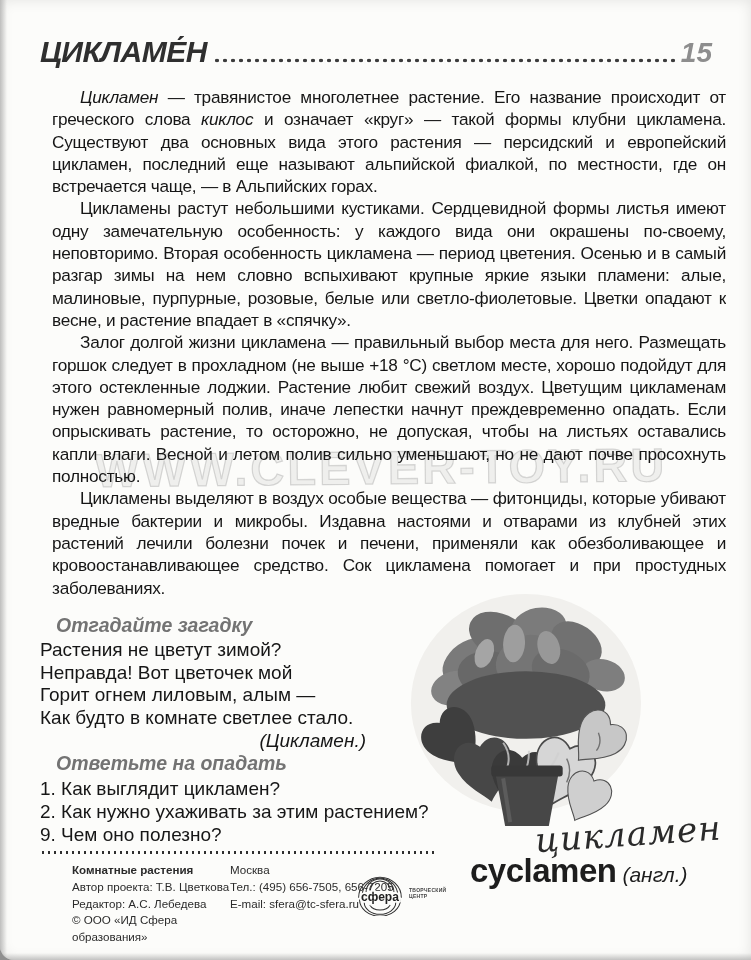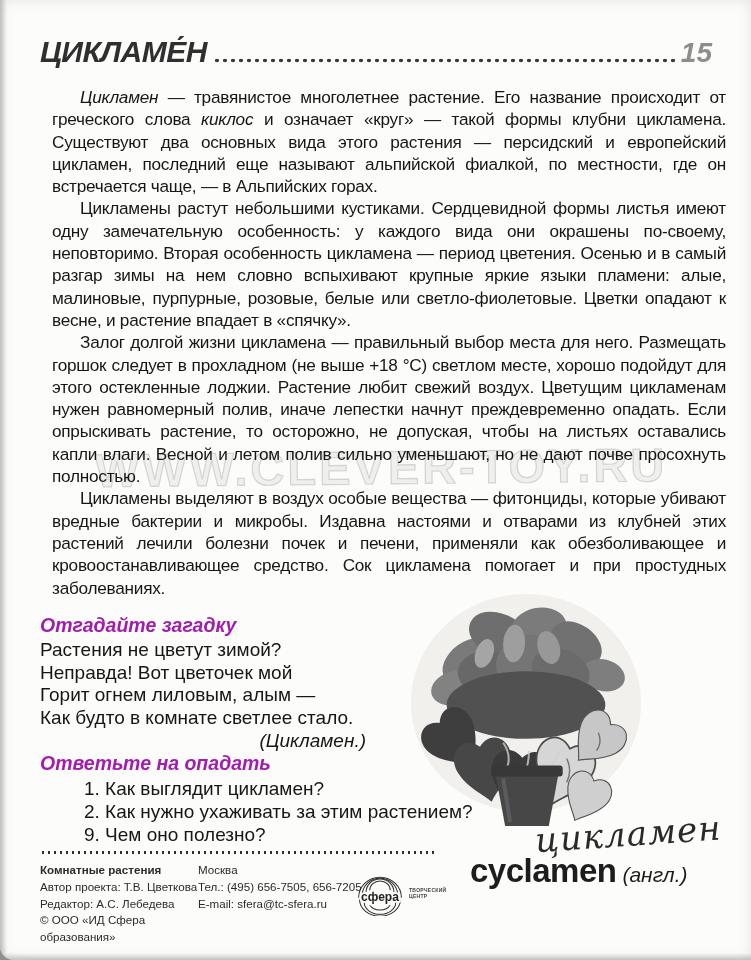--- a/index.html
+++ b/index.html
@@ -29,47 +29,47 @@
     color:rgba(160,160,160,.14);-webkit-text-stroke:1.2px rgba(150,150,150,.35);
     transform:rotate(-.6deg);white-space:nowrap;}
 
   
   .article{position:absolute;top:86px;left:52px;width:674px;height:520px;overflow:hidden;
     font-size:17.2px;line-height:22.3px;letter-spacing:-.25px;text-align:justify;z-index:1;}
   .para{margin:0;text-indent:28px;}
 
   
   .riddle{position:absolute;top:614px;left:40px;width:345px;z-index:1;}
-  .sec-head{margin:0 0 2px 0;font-size:19.5px;line-height:23px;font-weight:bold;font-style:italic;color:#a21caf;}
+  .sec-head{margin:0 0 2px 16px;font-size:19.5px;line-height:23px;font-weight:bold;font-style:italic;color:#737373;}
   .poem-line{font-size:19px;line-height:22.5px;}
   .answer{width:326px;text-align:right;font-style:italic;font-size:19px;line-height:23px;}
 
   
   .questions{position:absolute;top:752px;left:40px;width:450px;z-index:1;}
-  .q-item{font-size:19px;line-height:23.2px;margin-left:44px;}
+  .q-item{font-size:19px;line-height:23.2px;}
 
   
   .plant{position:absolute;left:398px;top:584px;width:252px;height:248px;margin:0;z-index:0;}
   .plant svg{display:block;width:100%;height:100%;}
 
   
   .cap-ru{position:absolute;left:535px;top:816px;width:182px;text-align:right;z-index:2;
     font-family:"DejaVu Serif", serif;font-style:italic;font-size:34px;line-height:36px;
     color:#2a2a2a;transform:rotate(-4deg);letter-spacing:1px;}
   .cap-en{position:absolute;left:470px;top:852px;width:260px;z-index:2;white-space:nowrap;}
   .cap-en .cy{font-size:33px;font-weight:bold;letter-spacing:-.5px;color:#1d1d1d;}
   .cap-en .lang{font-size:21px;font-style:italic;color:#1d1d1d;margin-left:6px;text-align:right;}
 
   
   .footer{position:absolute;left:40px;top:850px;width:400px;z-index:1;color:#2b2b2b;}
   .fdots{height:5px;width:398px;
     background-image:radial-gradient(circle,#2e2e2e 1.15px,rgba(0,0,0,0) 1.5px);
     background-size:6px 5px;background-position:0 50%;background-repeat:repeat-x;}
   .fcols{display:flex;margin-top:7px;}
-  .fcol{font-size:11.6px;line-height:16.8px;}
+  .fcol{font-size:11.6px;line-height:16.8px;margin-left:32px;}
   .fcol1{width:158px;}
   .fcol2{width:190px;margin-left:0;}
   .fbold{font-weight:bold;}
   .logo{position:absolute;left:314px;top:20px;display:flex;align-items:center;}
   .logo svg{display:block;}
   .logo-sub{margin-left:3px;font-size:5px;line-height:6px;font-weight:bold;color:#444;letter-spacing:.3px;}
 </style>
 </head>
 <body>
 

